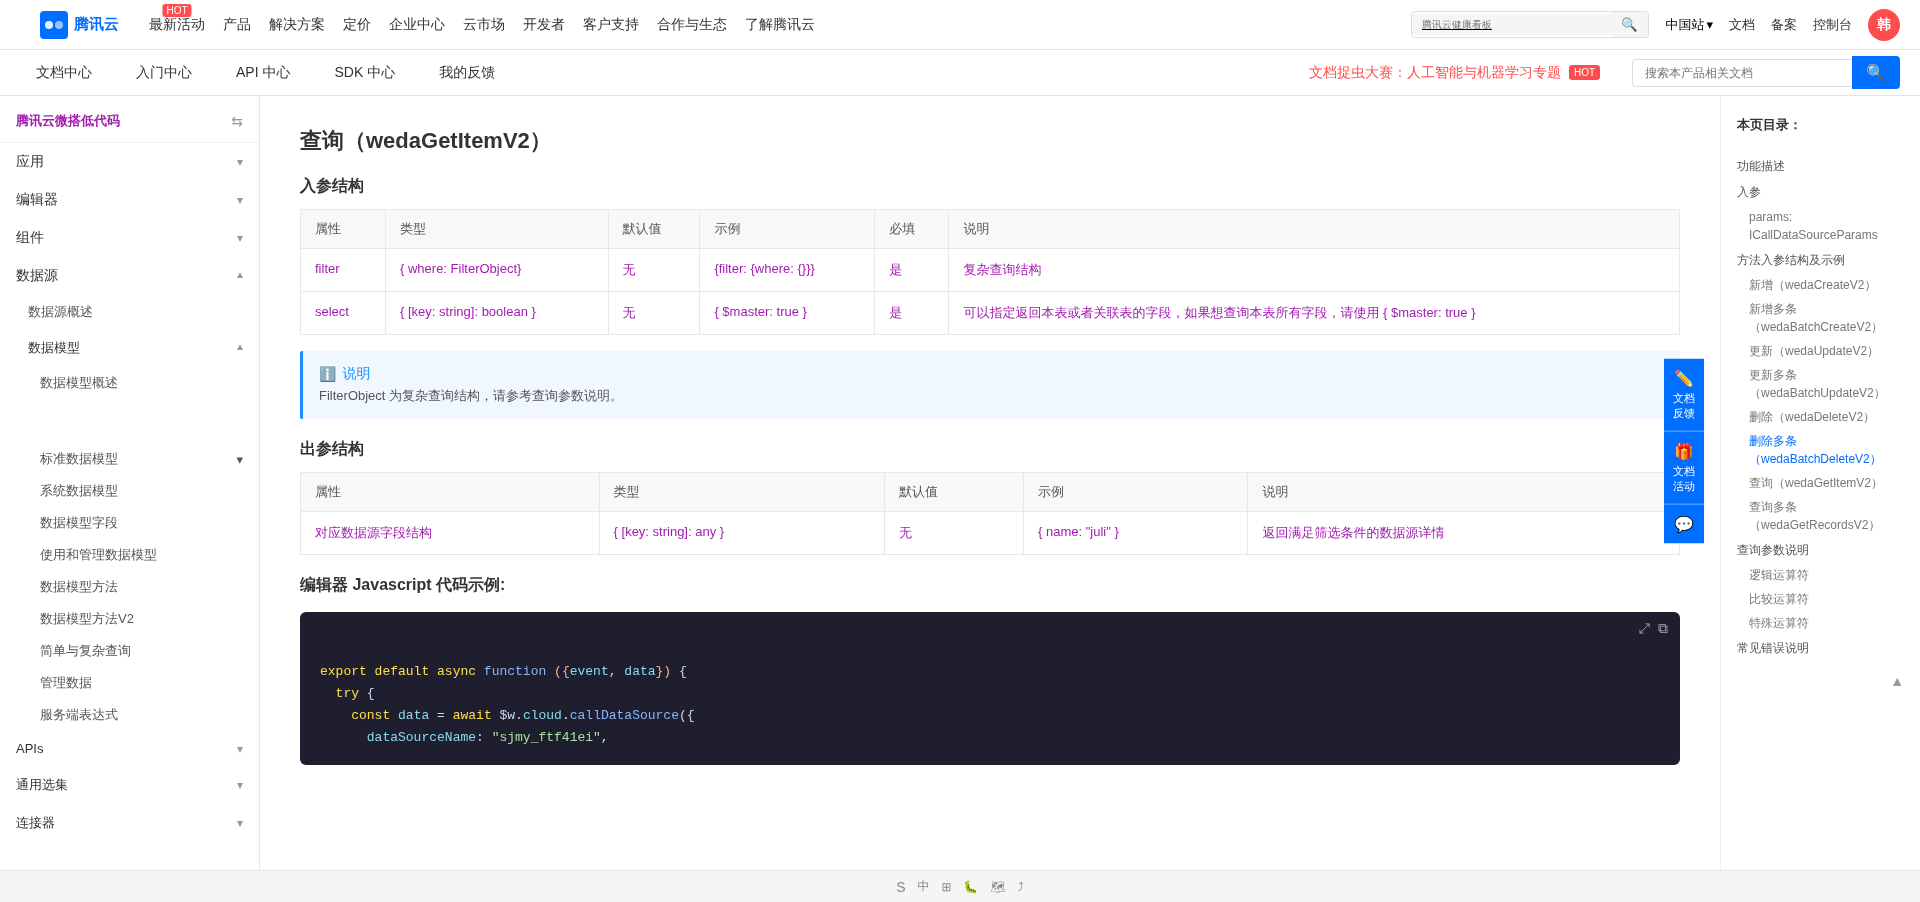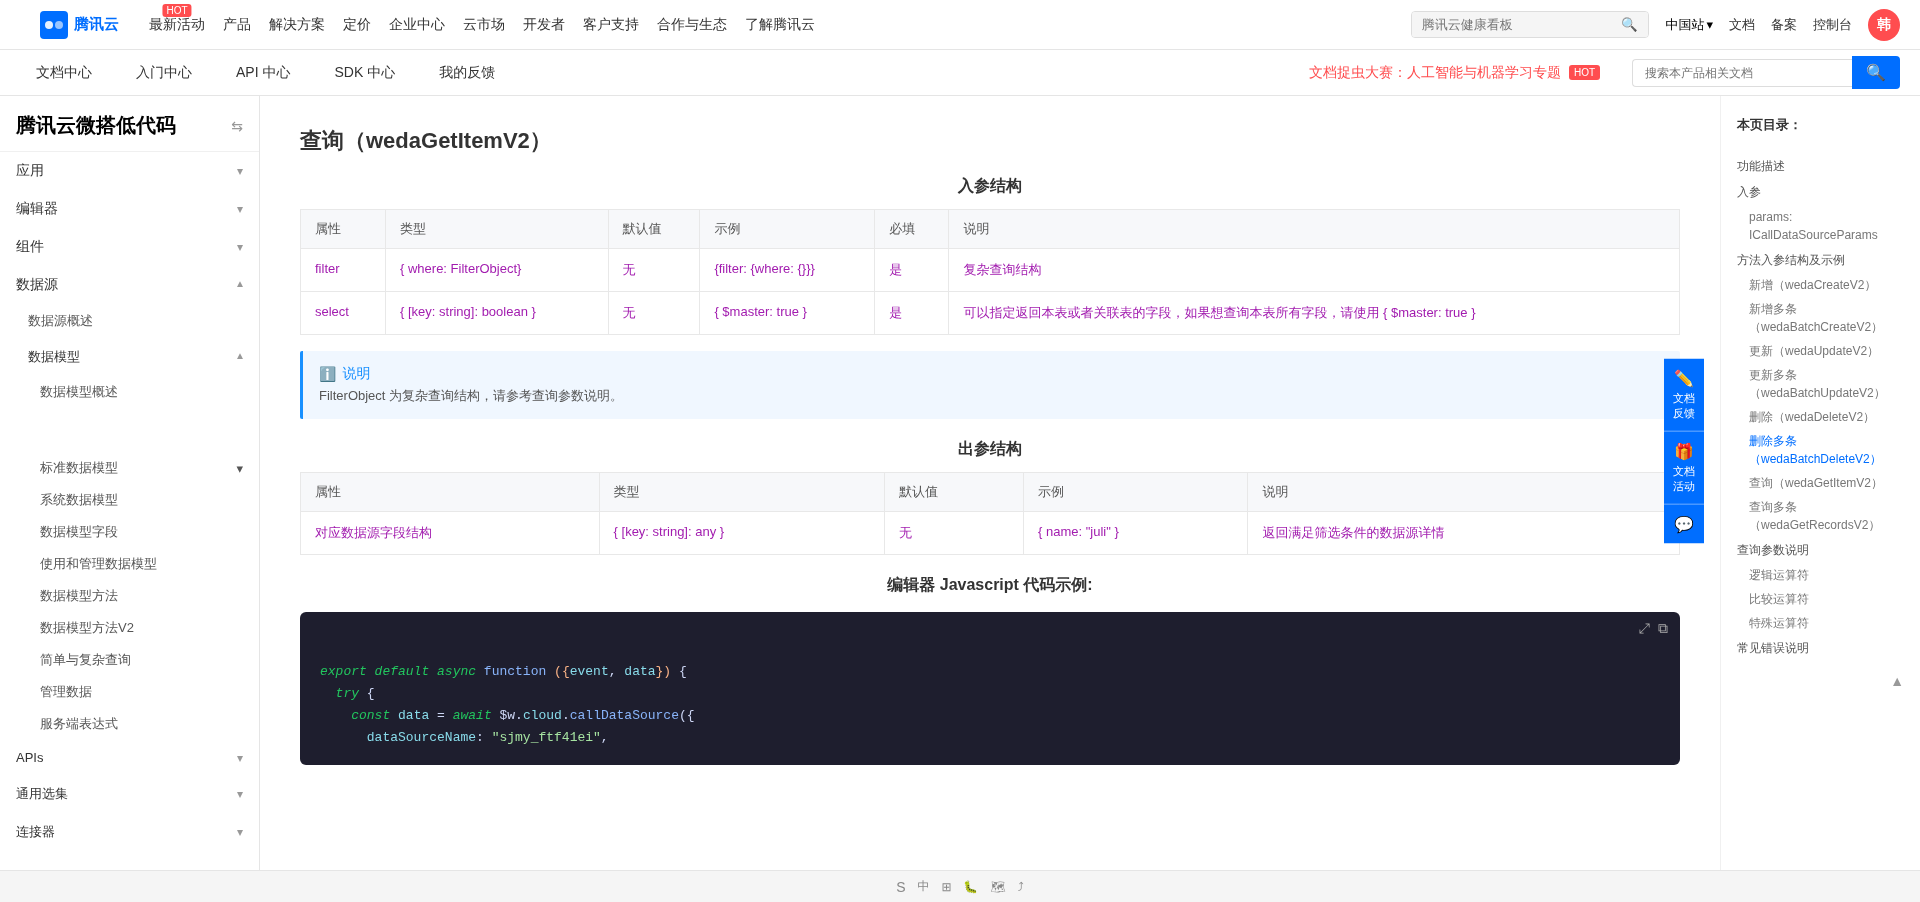--- a/index.html
+++ b/index.html
@@ -15,21 +15,21 @@
     .logo-icon { width: 28px; height: 28px; }
     .top-nav-items { display: flex; align-items: center; gap: 18px; flex: 1; }
     .nav-item { font-size: 14px; color: #333; cursor: pointer; white-space: nowrap; position: relative; }
     .hot-badge {
       position: absolute; top: -12px; left: 50%; transform: translateX(-50%);
       background: #ff4d4f; color: #fff; font-size: 10px; padding: 1px 4px;
       border-radius: 3px; white-space: nowrap;
     }
     .top-right { display: flex; align-items: center; gap: 16px; margin-left: auto; }
     .search-box { display: flex; align-items: center; border: 1px solid #ddd; border-radius: 4px; overflow: hidden; }
-    .search-box input { border: none; outline: none; padding: 5px 10px; font-size: 13px; width: 200px; background: #f5f5f5; }
+    .search-box input { border: none; outline: none; padding: 5px 10px; font-size: 10px; width: 200px; background: #f5f5f5; text-decoration: underline; }
     .search-box button { background: #f5f5f5; border: none; padding: 5px 10px; cursor: pointer; }
     .region-select { font-size: 13px; color: #000000; cursor: pointer; display: flex; align-items: center; gap: 2px; }
     .top-link { font-size: 13px; color: #333; cursor: pointer; }
     .user-avatar { width: 32px; height: 32px; border-radius: 50%; background: #ff4d4f; color: #fff; display: flex; align-items: center; justify-content: center; font-size: 14px; font-weight: bold; cursor: pointer; }
 
     
     .doc-nav {
       display: flex; align-items: center; height: 46px;
       background: #fff; border-bottom: 1px solid #e5e5e5;
       padding: 0 20px; gap: 12px;
@@ -40,49 +40,49 @@
     .doc-search { display: flex; align-items: center; margin-left: 20px; }
     .doc-search input { border: 1px solid #ddd; border-right: none; border-radius: 4px 0 0 4px; padding: 6px 12px; font-size: 12px; width: 220px; outline: none; }
     .doc-search button { background: #006eff; border: none; padding: 7px 12px; border-radius: 0 4px 4px 0; cursor: pointer; color: #fff; font-size: 14px; }
 
     
     .layout { display: flex; height: calc(100vh - 96px); overflow: hidden; }
 
     
     .sidebar { width: 260px; min-width: 260px; border-right: 1px solid #e5e5e5; overflow-y: auto; background: #fff; }
     .sidebar-header { display: flex; align-items: center; justify-content: space-between; padding: 16px 16px 12px; border-bottom: 1px solid #f0f0f0; }
-    .sidebar-title { font-size: 20px; font-weight: bold; color: #000000; font-family: Liberation Mono, monospace; }
+    .sidebar-title { font-size: 13px; font-weight: bold; color: #a21caf; font-family: Liberation Mono, monospace; }
     .sidebar-toggle { cursor: pointer; color: #999; font-size: 14px; }
     .sidebar-group { }
     .sidebar-group-header { display: flex; align-items: center; justify-content: space-between; padding: 10px 16px; cursor: pointer; font-size: 14px; color: #333; }
     .sidebar-group-arrow { color: #999; font-size: 12px; }
     .sidebar-sub-item { padding: 8px 16px 8px 28px; font-size: 13px; color: #555; cursor: pointer; }
     .sidebar-sub-sub-item { padding: 7px 16px 7px 40px; font-size: 13px; color: #555; cursor: pointer; }
 
     
     .main-content { flex: 1; overflow-y: auto; padding: 30px 40px; background: #fff; }
     .page-title { font-size: 22px; font-weight: bold; color: #333; margin-bottom: 20px; }
-    .section-title { font-size: 16px; font-weight: bold; color: #333; margin: 20px 0 12px; text-align: center; }
+    .section-title { font-size: 16px; font-weight: bold; color: #333; margin: 20px 0 12px; }
 
     
     .doc-table { width: 100%; border-collapse: collapse; margin-bottom: 16px; border-radius: 7px; }
     .doc-table th { background: #f7f8fa; padding: 10px 14px; text-align: left; font-size: 13px; color: #555; border: 1px solid #e8e8e8; font-weight: 500; }
     .doc-table td { padding: 12px 14px; font-size: 13px; color: #a21caf; border: 1px solid #e8e8e8; vertical-align: top; }
 
     
     .note-box { background: #f0f7ff; border-left: 3px solid #1890ff; padding: 14px 16px; margin: 16px 0; border-radius: 2px; }
     .note-box-header { display: flex; align-items: center; gap: 6px; font-size: 14px; font-weight: 500; color: #1890ff; margin-bottom: 4px; }
     .note-box-content { font-size: 13px; color: #555; }
 
     
     .code-block { background: #1e1e2e; border-radius: 6px; padding: 0; margin-top: 16px; overflow: hidden; }
     .code-block-header { display: flex; justify-content: flex-end; align-items: center; padding: 8px 12px; gap: 8px; }
     .code-icon-btn { background: none; border: none; cursor: pointer; color: #aaa; font-size: 14px; }
     .code-content { padding: 16px 20px; font-family: "Courier New", Consolas, monospace; font-size: 13px; line-height: 1.7; color: #cdd6f4; overflow-x: auto; }
-    .code-keyword { color: #22c55e; font-style: italic; }
+    .code-keyword { color: #fde047; }
     .code-fn { color: #89b4fa; }
     .code-string { color: #a6e3a1; }
     .code-var { color: #89dceb; }
     .code-bracket { color: #fab387; }
 
     
     .right-toc { width: 200px; min-width: 200px; padding: 20px 16px; border-left: 1px solid #f0f0f0; overflow-y: auto; font-size: 12px; }
     .toc-title { font-size: 13px; font-weight: bold; color: #333; margin-bottom: 19px; }
     .toc-item { padding: 4px 0 4px 0; color: #555; cursor: pointer; line-height: 1.5; }
     .toc-sub-item { padding: 3px 0 3px 12px; color: #777; cursor: pointer; font-size: 12px; line-height: 1.5; }

